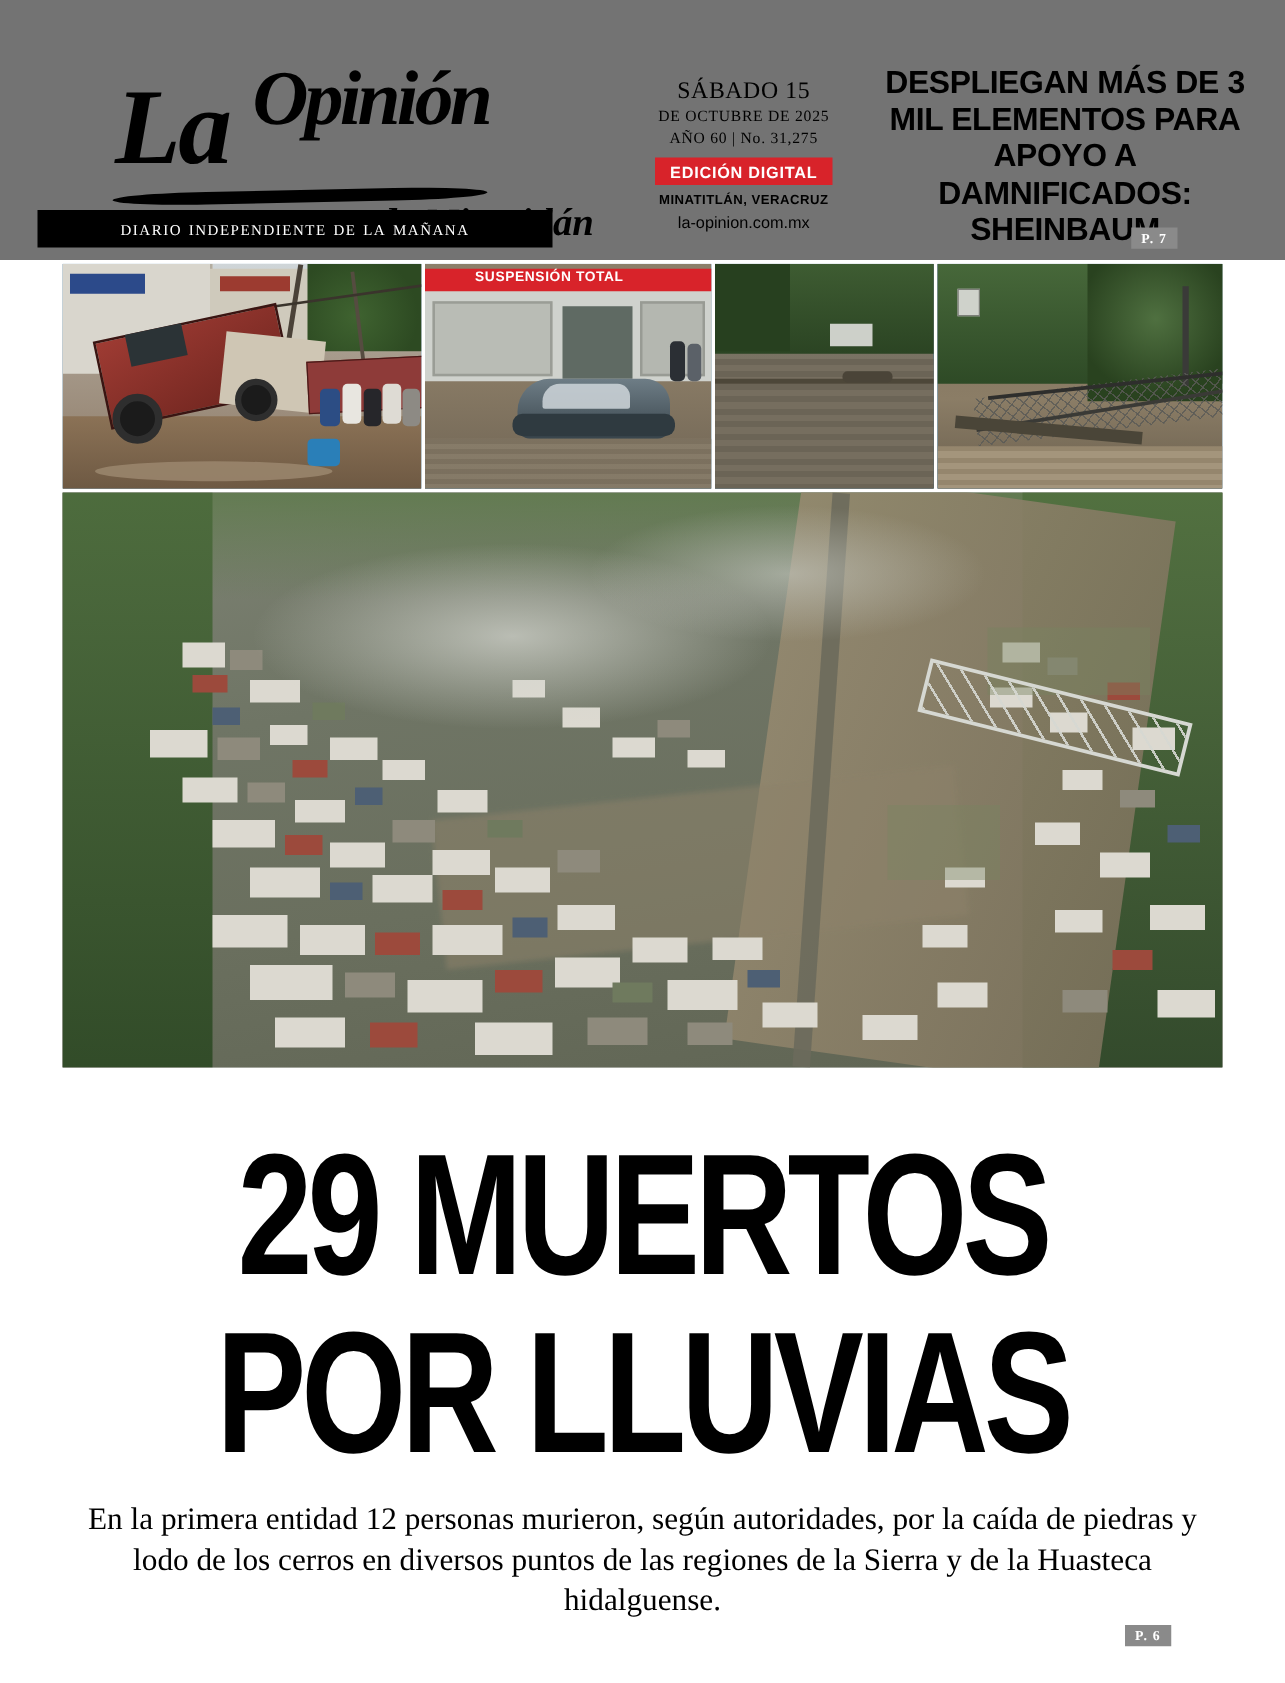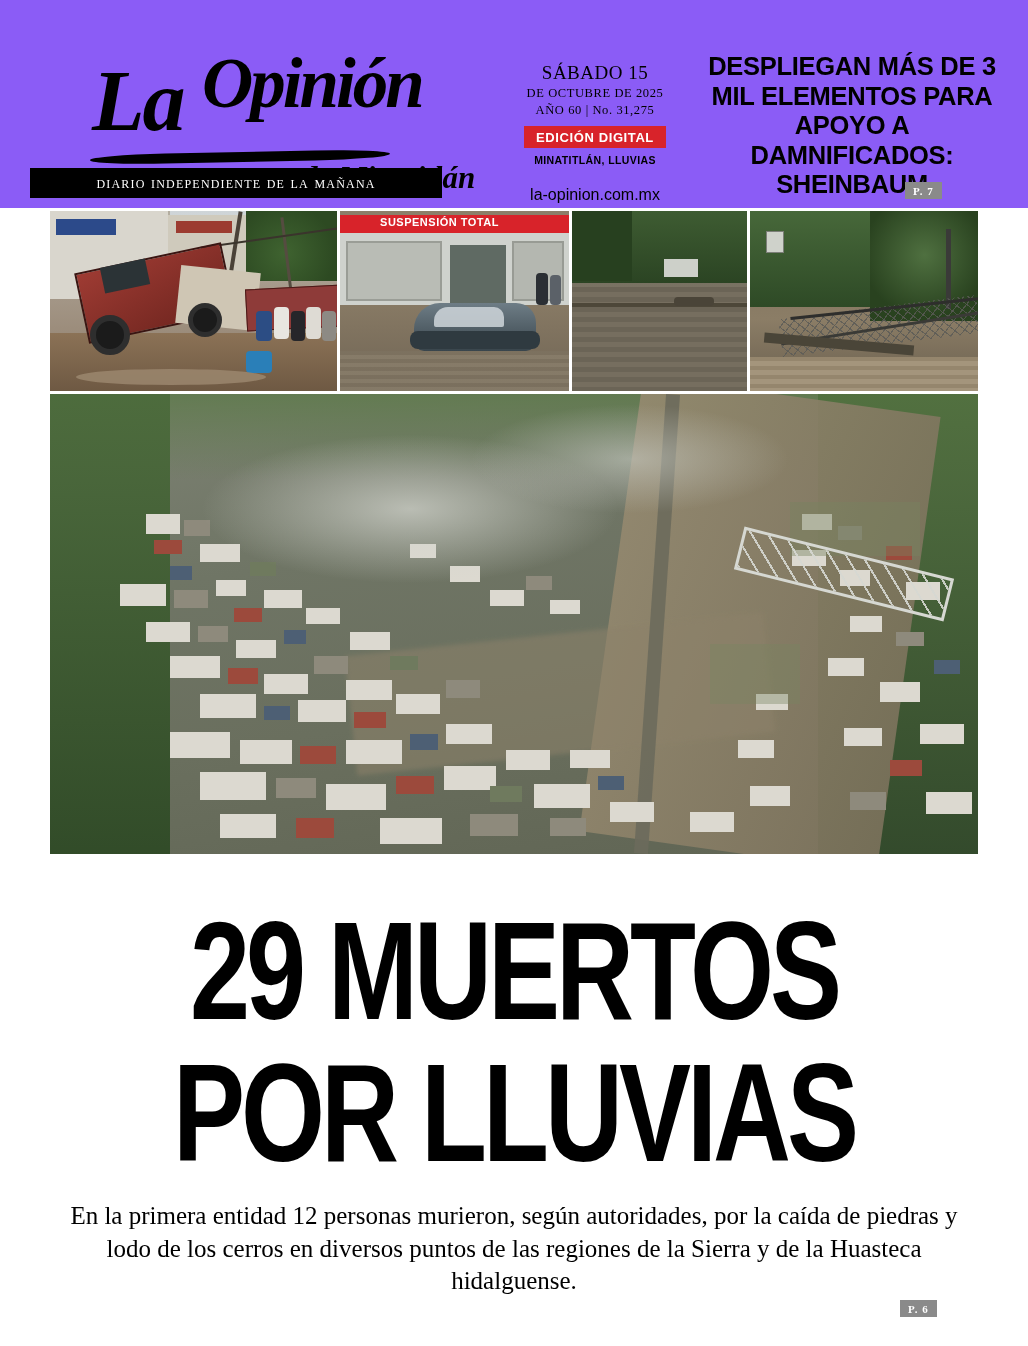--- a/index.html
+++ b/index.html
@@ -16,21 +16,21 @@
     height: 1346px;
     background: #ffffff;
   }
 
   
   .masthead {
     position: absolute;
     left: 0; top: 0;
     width: 1028px;
     height: 208px;
-    background: #8b5cf6;
+    background: #737373;
   }
   .logo-block {
     position: absolute;
     left: 52px; top: 40px;
     width: 440px;
     height: 160px;
   }
   .logo-la {
     position: absolute;
     left: 40px; top: 18px;
@@ -41,21 +41,21 @@
     line-height: 1;
     color: #000;
     letter-spacing: -2px;
   }
   .logo-opinion {
     position: absolute;
     left: 150px; top: 8px;
     font-family: "Liberation Serif", serif;
     font-style: italic;
     font-weight: bold;
-    font-size: 71px;
+    font-size: 62px;
     line-height: 1;
     color: #000;
     letter-spacing: -3px;
   }
   .logo-swoosh {
     position: absolute;
     left: 38px; top: 112px;
     width: 300px;
     height: 10px;
     border-radius: 50%/100%;
@@ -132,23 +132,23 @@
   .city-line {
     font-family: "Liberation Sans", sans-serif;
     font-weight: bold;
     font-size: 10.5px;
     letter-spacing: 0.4px;
     color: #000;
     margin-top: 6px;
   }
   .site-line {
     font-family: "Liberation Sans", sans-serif;
-    font-size: 16px;
-    color: #000;
-    margin-top: 20px;
+    font-size: 13px;
+    color: #000;
+    margin-top: 4px;
   }
 
   
   .top-right {
     position: absolute;
     left: 702px; top: 52px;
     width: 300px;
     text-align: center;
   }
   .top-right-head {
@@ -355,21 +355,21 @@
 
     <div class="tagline-bar">
       <span>Diario independiente de la mañana</span>
     </div>
 
     <div class="date-col">
       <div class="date-main">SÁBADO 15</div>
       <div class="date-sub">DE OCTUBRE DE 2025</div>
       <div class="date-year">AÑO 60 | No. 31,275</div>
       <div class="edicion-badge">EDICIÓN DIGITAL</div>
-      <div class="city-line">MINATITLÁN, LLUVIAS</div>
+      <div class="city-line">MINATITLÁN, VERACRUZ</div>
       <div class="site-line">la-opinion.com.mx</div>
     </div>
 
     <div class="top-right">
       <div class="top-right-head">DESPLIEGAN MÁS DE 3 MIL ELEMENTOS PARA APOYO A DAMNIFICADOS: SHEINBAUM</div>
     </div>
     <div class="page-ref pr-top">P. 7</div>
 
   </div>
 

